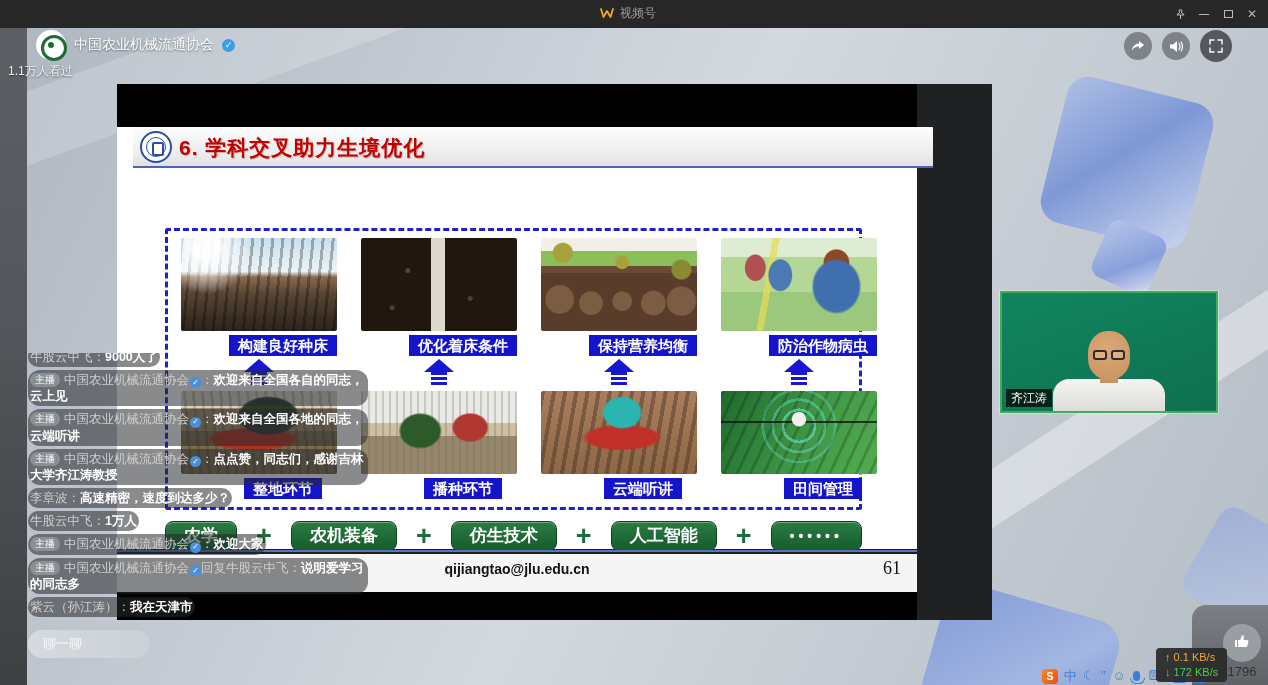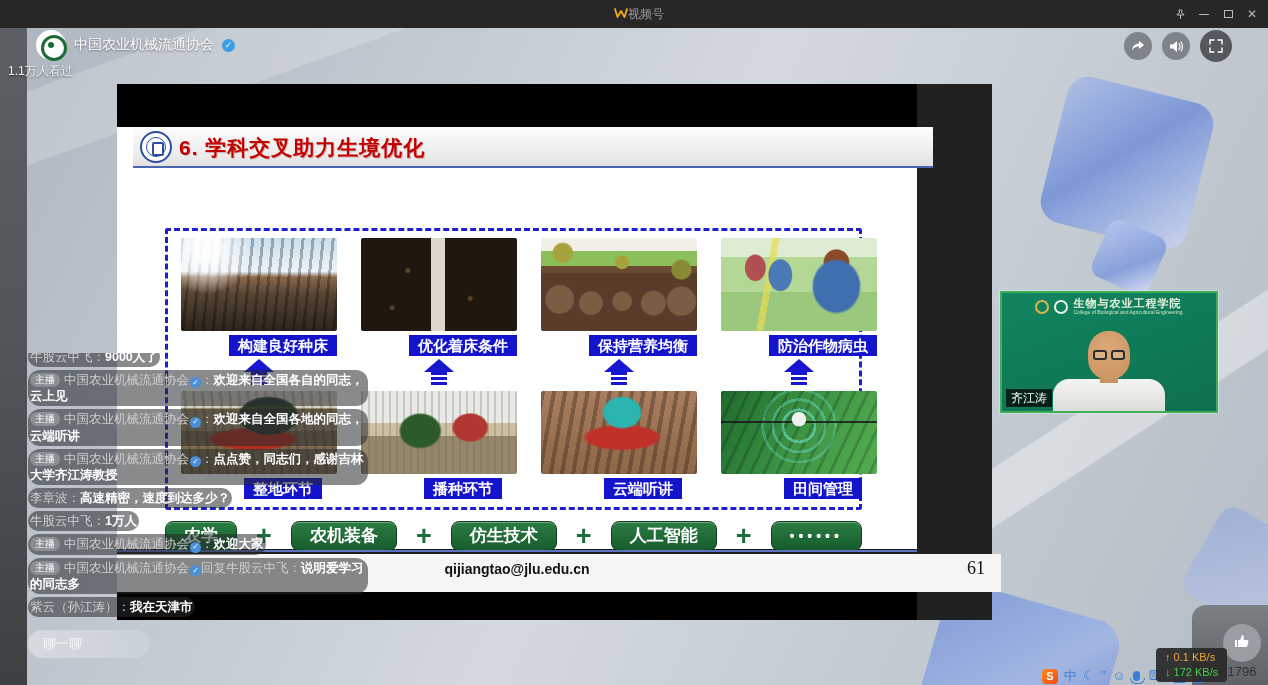--- a/index.html
+++ b/index.html
@@ -2,21 +2,21 @@
 <html><head>
 <meta charset="utf-8">
 <style>
   * { margin:0; padding:0; box-sizing:border-box; }
   html,body { width:1268px; height:685px; overflow:hidden; }
   body { font-family:"Liberation Sans","DejaVu Sans",sans-serif; position:relative; background:#2b2b2b; }
   .app { position:absolute; inset:0; }
 
   
   .titlebar { position:absolute; left:0; top:0; width:1268px; height:28px; background:#272727; z-index:90; }
-  .tb-brand { position:absolute; left:614px; top:5px; display:flex; align-items:center; }
+  .tb-brand { position:absolute; left:600px; top:5px; display:flex; align-items:flex-start; gap:6px; }
   .tb-title { font-size:12px; color:#9d9d9d; }
   .tb-controls { position:absolute; right:4px; top:0; height:28px; display:flex; align-items:center; }
   .tb-btn { width:24px; height:24px; display:flex; align-items:center; justify-content:center; color:#b8b8b8; font-size:12px; cursor:default; }
   .glyph-min { width:10px; height:1px; background:#b8b8b8; }
   .glyph-restore { width:9px; height:8px; border:1px solid #b8b8b8; }
 
   
   .stage-bg { position:absolute; left:0; top:28px; width:1268px; height:657px;
     background:linear-gradient(115deg,#aeb6c0 0%,#c3cad2 28%,#d4d9df 50%,#c6cdd4 70%,#b4bcc5 100%); overflow:hidden; }
   .band { position:absolute; background:rgba(255,255,255,.38); border-radius:10px; }
@@ -122,21 +122,21 @@
   
   .disc-row { position:absolute; left:48px; top:393px; width:697px; height:32px;
     display:flex; align-items:center; justify-content:space-between; }
   .disc-pill { background:linear-gradient(180deg,#2a7c42,#175c2d); border:1px solid #0c3f1c; border-radius:8px;
     color:#fff; font-weight:bold; font-size:17px; line-height:28px; padding:0 18px; white-space:nowrap;
     box-shadow:inset 0 1px 0 rgba(255,255,255,.35); }
   .disc-dots { letter-spacing:4px; font-size:14px; line-height:28px; }
   .disc-plus { color:#1b6e38; font-size:27px; font-weight:900; line-height:28px; }
 
   .slide-footer-line { position:absolute; left:0; top:423px; width:800px; height:2px; background:#5a74c0; }
-  .slide-footer { position:absolute; left:0; top:427px; width:884px; height:38px; background:#f5f5f5; }
+  .slide-footer { position:absolute; left:0; top:427px; width:800px; height:38px; background:#f5f5f5; }
   .footer-email { position:absolute; left:0; top:7px; width:800px; text-align:center;
     font-size:14px; font-weight:600; color:#111; }
   .footer-page { position:absolute; right:16px; top:4px; font-family:"Liberation Serif",serif;
     font-size:18px; color:#111; }
 
   
   .ch-header { position:absolute; left:36px; top:30px; display:flex; align-items:center; gap:8px; z-index:70; }
   .avatar { width:30px; height:30px; border-radius:50%; background:#fff; position:relative; }
   .avatar::before { content:""; position:absolute; left:5px; top:5px; width:20px; height:20px;
     border-radius:50%; border:3px solid #1d6b35; }
@@ -314,28 +314,20 @@
     <div class="pbtn big">
       <span>
         <svg width="14" height="14" viewBox="0 0 14 14" stroke="#fff" stroke-width="1.4" fill="none" stroke-linecap="round">
             <path d="M5 1H1v4M9 1h4v4M5 13H1V9M9 13h4V9"></path>
           </svg>
       </span>
     </div>
   </div>
 
   <div class="presenter">
-    <div class="pres-head">
-      <span class="plogo gold"></span>
-      <span class="plogo white"></span>
-      <span>
-        <div class="pres-college">生物与农业工程学院</div>
-        <div class="pres-college-en">College of Biological and Agricultural Engineering</div>
-      </span>
-    </div>
     <div class="person">
       <div class="p-body"></div>
       <div class="p-neck"></div>
       <div class="p-head">
         <div class="p-glasses">
             <span></span>
             <span></span>
           </div>
       </div>
     </div>

